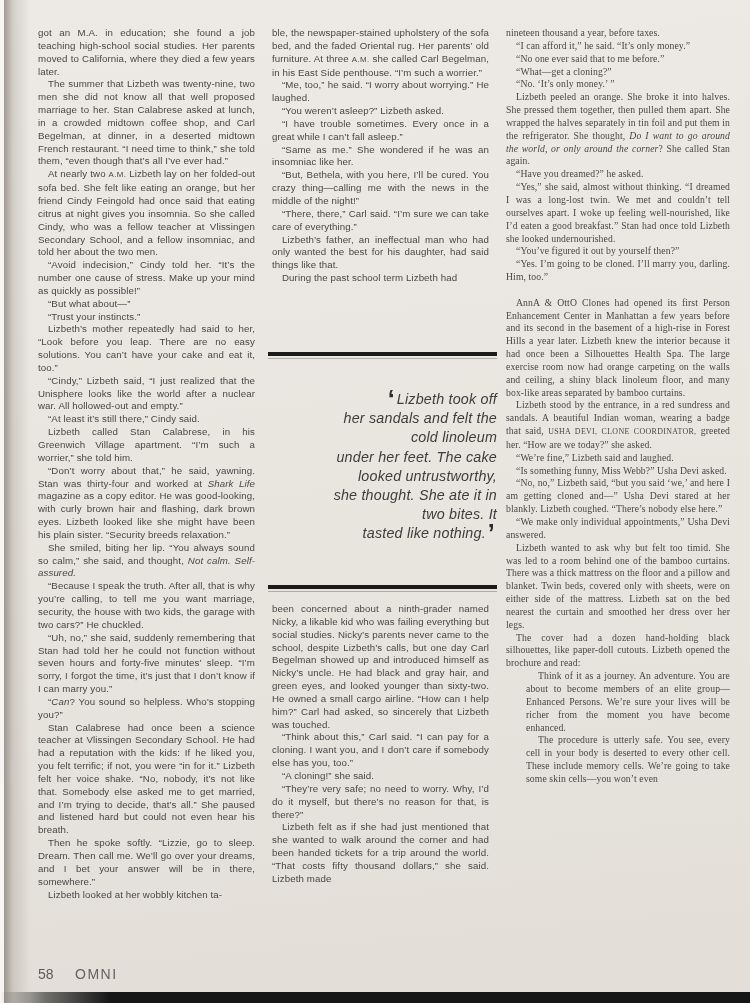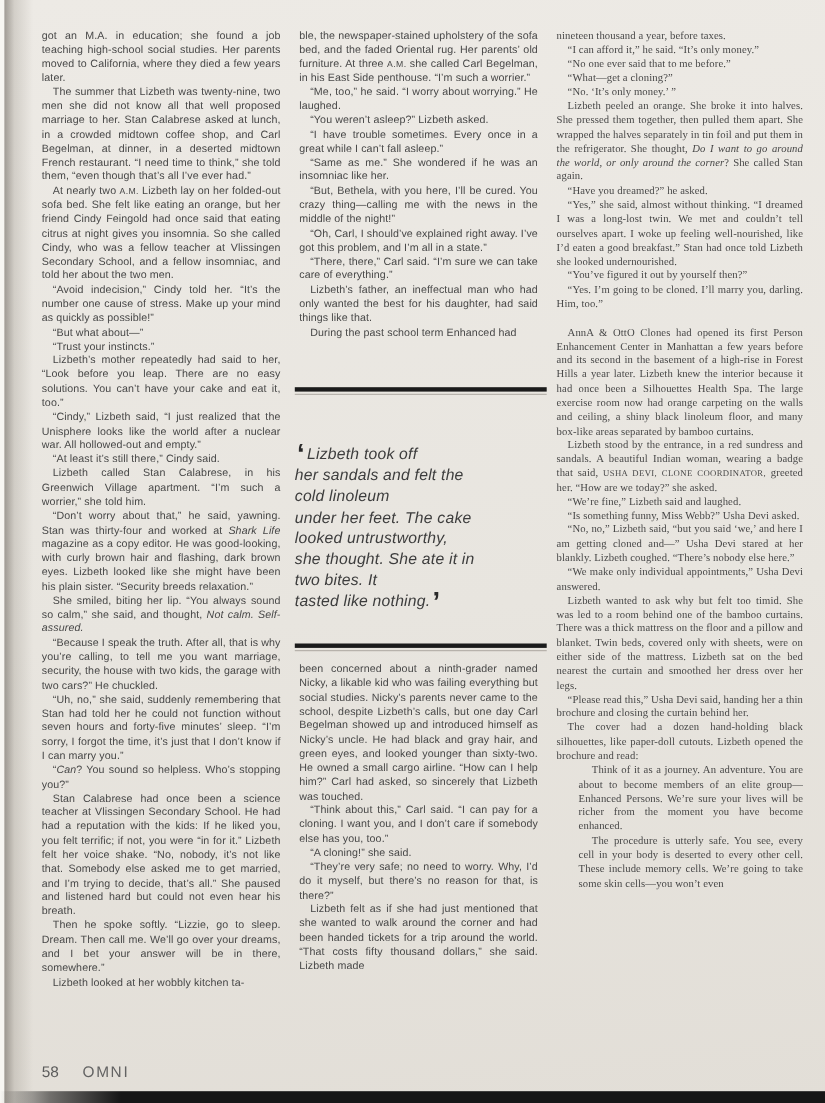--- a/index.html
+++ b/index.html
@@ -21,21 +21,21 @@
   .col-3{left:506px;width:224px;font-family:Liberation Serif, serif;}
   p.para{margin:0;text-indent:10px;}
   p.noindent{text-indent:0;}
   p.spacer{margin-top:12.8px;}
   p.block{margin-left:20px;text-indent:12px;}
   .sc{font-size:7.9px;letter-spacing:.35px;}
   .rule{position:absolute;left:268px;width:229px;height:4px;background:#1b1b1b;}
   .rule:after{content:"";position:absolute;left:0;top:6px;width:100%;height:1px;background:rgba(110,105,98,.45);}
   .rule-top{top:352px;}
   .rule-bottom{top:585px;}
-  .pullquote{position:absolute;left:268px;top:404px;width:229px;text-align:left;
+  .pullquote{position:absolute;left:268px;top:390px;width:229px;text-align:right;
     font-style:italic;font-size:14.3px;line-height:19.2px;color:#3d3d3d;letter-spacing:.2px;}
   .pq-line{white-space:nowrap;}
   .qmark{font-style:normal;font-weight:bold;font-size:25px;line-height:0;
     position:relative;top:4px;color:#2a2a2a;padding:0 2px;}
   .footer{position:absolute;left:38px;top:966px;color:#5b5b5b;font-size:14px;}
   .footer .pageno{display:inline-block;width:37px;}
   .footer .mag{letter-spacing:1.5px;color:#636363;}
 </style>
 </head>
 <body>
@@ -65,24 +65,23 @@
       <p class="para">Lizbeth looked at her wobbly kitchen ta-</p>
     </div>
 
   <div class="col col-2-top">
       <p class="para noindent">ble, the newspaper-stained upholstery of the sofa bed, and the faded Oriental rug. Her parents’ old furniture. At three <span class="sc">A.M.</span> she called Carl Begelman, in his East Side penthouse. “I’m such a worrier.”</p>
       <p class="para">“Me, too,” he said. “I worry about worrying.” He laughed.</p>
       <p class="para">“You weren’t asleep?” Lizbeth asked.</p>
       <p class="para">“I have trouble sometimes. Every once in a great while I can’t fall asleep.”</p>
       <p class="para">“Same as me.” She wondered if he was an insomniac like her.</p>
       <p class="para">“But, Bethela, with you here, I’ll be cured. You crazy thing—calling me with the news in the middle of the night!”</p>
-      <p class="para">“Oh, Carl, I should’ve explained right away. I’ve got this problem, and I’m all in a state.”</p>
       <p class="para">“There, there,” Carl said. “I’m sure we can take care of everything.”</p>
       <p class="para">Lizbeth’s father, an ineffectual man who had only wanted the best for his daughter, had said things like that.</p>
-      <p class="para">During the past school term Enhanced had</p>
+      <p class="para">During the past school term Lizbeth had</p>
     </div>
 
   <div class="rule rule-top"></div>
 
   <div class="pullquote">
       <div class="pq-line"><span class="qmark">‘</span>Lizbeth took off</div>
       <div class="pq-line">her sandals and felt the</div>
       <div class="pq-line">cold linoleum</div>
       <div class="pq-line">under her feet. The cake</div>
       <div class="pq-line">looked untrustworthy,</div>
@@ -112,21 +111,20 @@
       <p class="para">“Yes,” she said, almost without thinking. “I dreamed I was a long-lost twin. We met and couldn’t tell ourselves apart. I woke up feeling well-nourished, like I’d eaten a good breakfast.” Stan had once told Lizbeth she looked undernourished.</p>
       <p class="para">“You’ve figured it out by yourself then?”</p>
       <p class="para">“Yes. I’m going to be cloned. I’ll marry you, darling. Him, too.”</p>
       <p class="para spacer">AnnA &amp; OttO Clones had opened its first Person Enhancement Center in Manhattan a few years before and its second in the basement of a high-rise in Forest Hills a year later. Lizbeth knew the interior because it had once been a Silhouettes Health Spa. The large exercise room now had orange carpeting on the walls and ceiling, a shiny black linoleum floor, and many box-like areas separated by bamboo curtains.</p>
       <p class="para">Lizbeth stood by the entrance, in a red sundress and sandals. A beautiful Indian woman, wearing a badge that said, <span class="sc">USHA DEVI, CLONE COORDINATOR,</span> greeted her. “How are we today?” she asked.</p>
       <p class="para">“We’re fine,” Lizbeth said and laughed.</p>
       <p class="para">“Is something funny, Miss Webb?” Usha Devi asked.</p>
       <p class="para">“No, no,” Lizbeth said, “but you said ‘we,’ and here I am getting cloned and—” Usha Devi stared at her blankly. Lizbeth coughed. “There’s nobody else here.”</p>
       <p class="para">“We make only individual appointments,” Usha Devi answered.</p>
       <p class="para">Lizbeth wanted to ask why but felt too timid. She was led to a room behind one of the bamboo curtains. There was a thick mattress on the floor and a pillow and blanket. Twin beds, covered only with sheets, were on either side of the mattress. Lizbeth sat on the bed nearest the curtain and smoothed her dress over her legs.</p>
-      <p class="para">“Please read this,” Usha Devi said, handing her a thin brochure and closing the curtain behind her.</p>
       <p class="para">The cover had a dozen hand-holding black silhouettes, like paper-doll cutouts. Lizbeth opened the brochure and read:</p>
       <p class="para block">Think of it as a journey. An adventure. You are about to become members of an elite group—Enhanced Persons. We’re sure your lives will be richer from the moment you have become enhanced.</p>
       <p class="para block">The procedure is utterly safe. You see, every cell in your body is deserted to every other cell. These include memory cells. We’re going to take some skin cells—you won’t even</p>
     </div>
 
   <div class="footer">
     <span class="pageno">58</span><span class="mag">OMNI</span>
   </div>
 
   <div class="bottom-band"></div>

